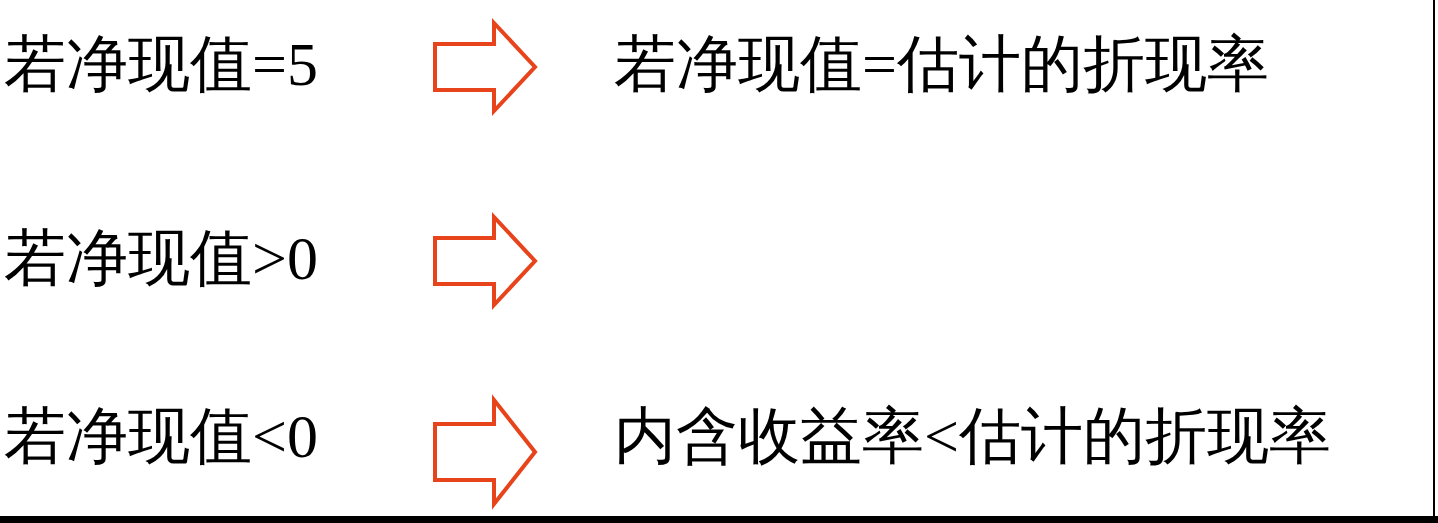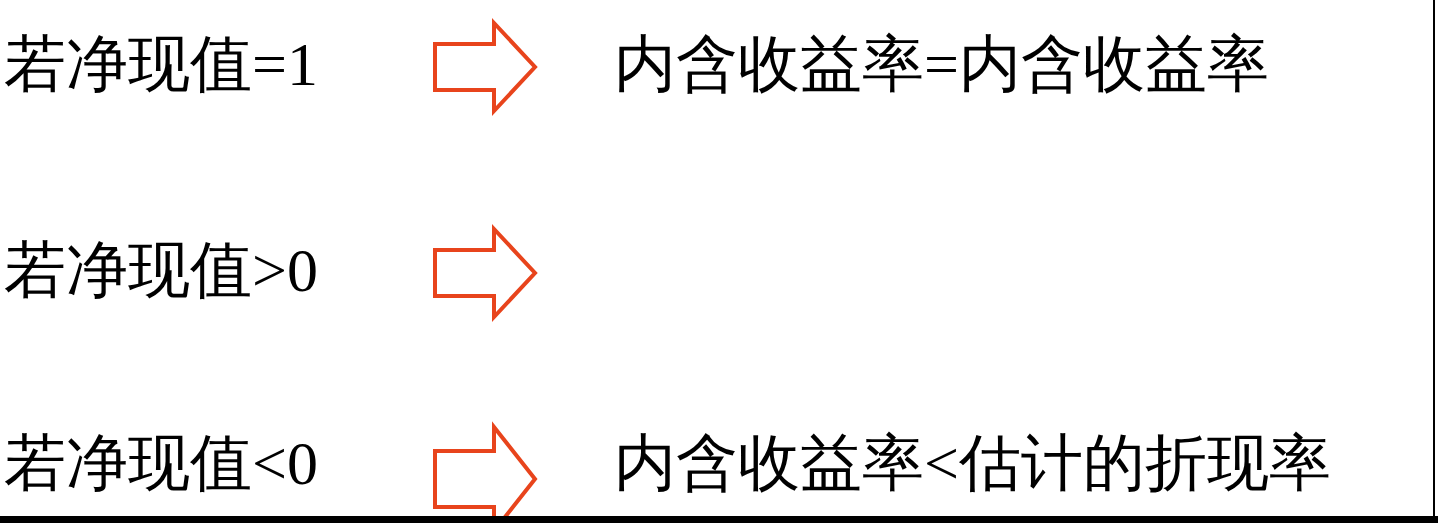--- a/index.html
+++ b/index.html
@@ -20,22 +20,22 @@
   }
 
   
   .row {
     position: absolute;
     left: 0;
     width: 1438px;
     height: 100px;
   }
   #row-0 { top: 14px; }
-  #row-1 { top: 220px; }
-  #row-2 { top: 413px; }
+  #row-1 { top: 208px; }
+  #row-2 { top: 386px; }
 
   .cond-text {
     position: absolute;
     left: 4px;
     top: 0;
     width: 420px;
     height: 100px;
     display: flex;
     align-items: center;
     justify-content: flex-start;
@@ -96,29 +96,29 @@
     height: 517px;
     background: #000000;
   }
 </style>
 </head>
 <body>
 
 <div id="slide">
 
   <div class="row" id="row-0">
-    <div class="cond-text">若净现值=1</div>
+    <div class="cond-text">若净现值=5</div>
 
     <div class="arrow-wrap">
       <svg viewBox="0 0 106 94" preserveAspectRatio="none" aria-hidden="true">
         <path d="M3 24 L62 24 L62 3 L103 47 L62 91 L62 70 L3 70 Z" fill="none" stroke="#e8441c" stroke-width="4" stroke-linejoin="miter" stroke-miterlimit="10"></path>
       </svg>
     </div>
 
-    <div class="result-text">内含收益率=内含收益率</div>
+    <div class="result-text">若净现值=估计的折现率</div>
   </div>
 
   <div class="row" id="row-1">
     <div class="cond-text">若净现值&gt;0</div>
 
     <div class="arrow-wrap">
       <svg viewBox="0 0 106 94" preserveAspectRatio="none" aria-hidden="true">
         <path d="M3 24 L62 24 L62 3 L103 47 L62 91 L62 70 L3 70 Z" fill="none" stroke="#e8441c" stroke-width="4" stroke-linejoin="miter" stroke-miterlimit="10"></path>
       </svg>
     </div>

